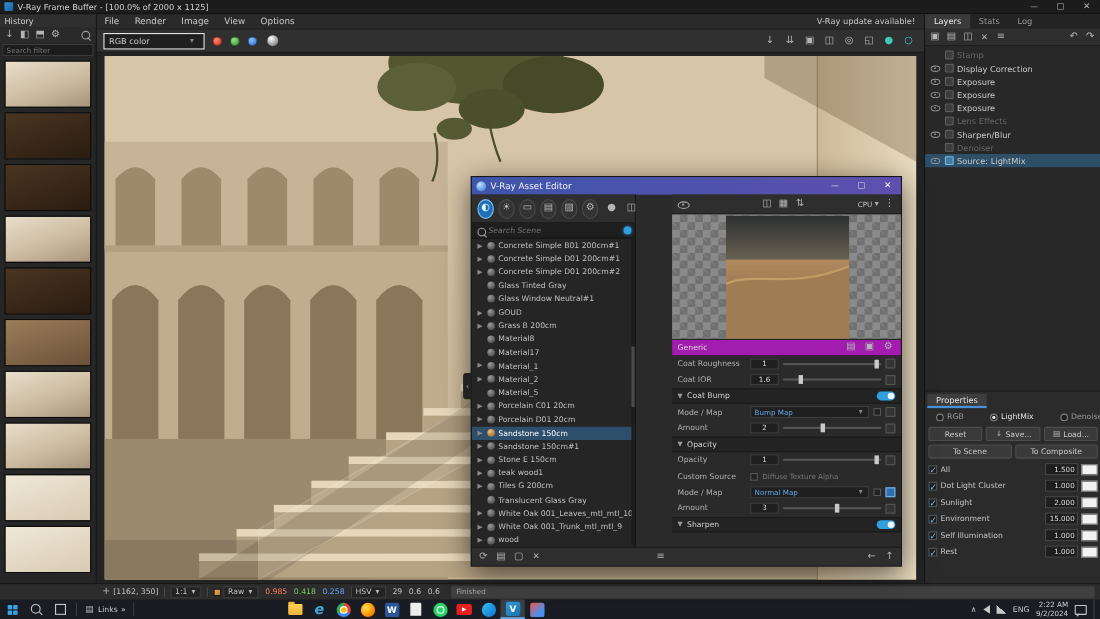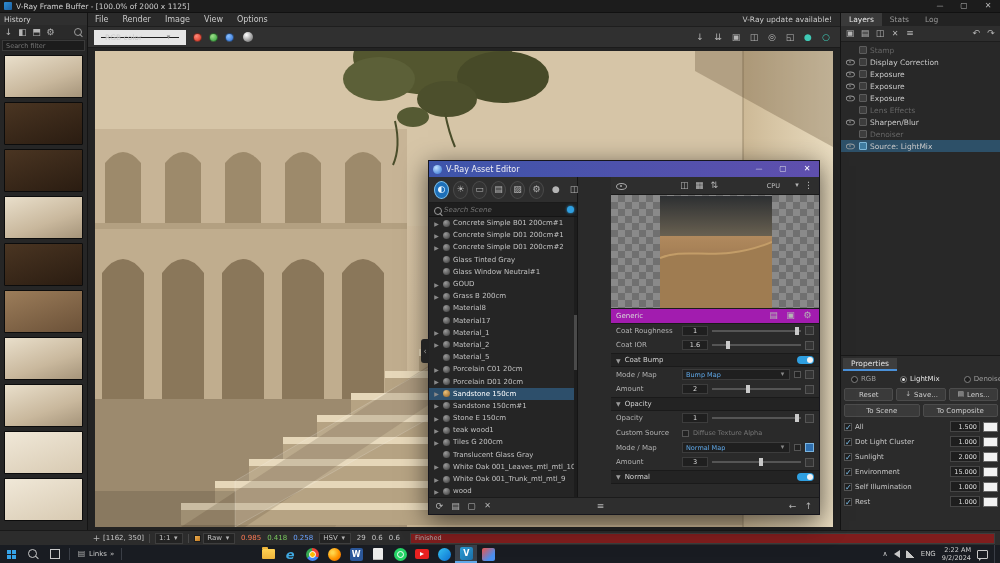--- a/index.html
+++ b/index.html
@@ -56,21 +56,21 @@
 .win-controls{margin-left:auto;display:flex;}
 .wbtn{width:24px;height:12px;display:flex;align-items:center;justify-content:center;color:#b5b5b5;}
 
 
 #menubar{position:absolute;left:88px;top:13px;width:752px;height:14px;background:#2a2a2a;display:flex;align-items:center;border-bottom:1px solid #1e1e1e;}
 .menu-item{padding:0 7px;font-size:8px;color:#c9c9c9;height:14px;display:flex;align-items:center;}
 .update-notice{margin-left:auto;margin-right:8px;color:#c9c9c9;font-size:7.5px;}
 
 
 #vfb-toolbar{position:absolute;left:88px;top:27px;width:752px;height:21px;background:#303030;border-bottom:1px solid #1b1b1b;display:flex;align-items:center;padding:0 6px;}
-.channel-select{width:92px;height:15px;background:#1f1f1f;border:7px solid #e5e5e5;display:flex;align-items:center;padding:0 4px;color:#c9c9c9;font-size:7.5px;}
+.channel-select{width:92px;height:15px;background:#1f1f1f;border:1px solid #e5e5e5;display:flex;align-items:center;padding:0 4px;color:#c9c9c9;font-size:7.5px;}
 .channel-select .i-tri{margin-left:auto;color:#888;}
 .chan-dot{width:9px;height:9px;border-radius:50%;margin-left:7px;border:1px solid rgba(0,0,0,.5);}
 .chan-red{background:radial-gradient(circle at 35% 30%,#ff8a7a,#d22f1d);}
 .chan-green{background:radial-gradient(circle at 35% 30%,#9fe08a,#2e9e3a);}
 .chan-blue{background:radial-gradient(circle at 35% 30%,#8ac0ff,#2d6fd2);}
 .chan-sphere{width:10px;height:10px;border-radius:50%;margin-left:9px;background:radial-gradient(circle at 35% 30%,#fff,#8a8a8a 70%,#555);}
 #vfb-right-icons{margin-left:auto;display:flex;gap:2px;}
 .tbtn{width:16px;height:16px;display:flex;align-items:center;justify-content:center;border-radius:2px;}
 
 
@@ -130,21 +130,21 @@
 
 
 #statusbar{position:absolute;left:0;top:530px;width:1000px;height:15px;background:#2c2c2c;border-top:1px solid #191919;display:flex;align-items:center;padding:0 5px 0 90px;font-size:7px;color:#c4c4c4;}
 .sb-sep{width:1px;height:9px;background:#484848;margin:0 5px;}
 .sb-box{display:flex;align-items:center;gap:2px;background:#232323;border:1px solid #3e3e3e;height:11px;padding:0 3px;}
 .sb-raw-dot{width:7px;height:7px;background:linear-gradient(135deg,#f0b050,#c07820);border:1px solid #1d1d1d;}
 .sb-r{color:#ff7a55;margin-left:6px;}
 .sb-g{color:#79c95e;margin-left:6px;}
 .sb-b{color:#6aa2ff;margin-left:6px;}
 .sb-v{margin-left:6px;}
-#progressbar{flex:1;height:11px;margin-left:10px;background:#7f1d1d;border:1px solid #3d3d3d;display:flex;align-items:center;}
+#progressbar{flex:1;height:11px;margin-left:10px;background:#404040;border:1px solid #3d3d3d;display:flex;align-items:center;}
 #progressbar span{padding-left:4px;color:#a8a8a8;font-size:6.5px;}
 
 
 #taskbar{position:absolute;left:0;top:545px;width:1000px;height:18px;background:#191c22;display:flex;align-items:center;}
 .tb-slot{width:22px;height:18px;display:flex;align-items:center;justify-content:center;flex:0 0 auto;}
 .win-logo{display:grid;grid-template-columns:4px 4px;grid-template-rows:4px 4px;gap:1px;}
 .win-logo span{background:#35a3e8;}
 .tb-search{position:relative;width:12px;height:12px;}
 .tb-search::before{content:"";position:absolute;left:1px;top:1px;width:7px;height:7px;border:1px solid #c8c8c8;border-radius:50%;}
 .tb-search::after{content:"";position:absolute;left:8px;top:9px;width:4px;height:1px;background:#c8c8c8;transform:rotate(45deg);}
@@ -207,21 +207,21 @@
 .mat-name{font-size:7px;color:#c2c2c2;white-space:nowrap;overflow:hidden;}
 .mat-row.selected .mat-name{color:#fff;}
 #mat-scroll{position:absolute;right:0;top:40px;bottom:17px;width:3px;background:#1d1d1d;}
 #mat-scroll .thumb-v{position:absolute;top:35%;height:55px;width:3px;background:#4a4a4a;}
 .ae-bottom{position:absolute;left:0;bottom:0;height:17px;background:#2e2e2e;border-top:1px solid #1b1b1b;display:flex;align-items:center;padding:0 4px;gap:3px;}
 .ae-bottom.left-col{width:182px;}
 .ae-bottom .spacer{flex:1;}
 .ae-right{position:absolute;left:182px;top:16px;right:0;bottom:0;background:#2a2a2a;}
 .ae-prevbar{height:18px;display:flex;align-items:center;background:#2e2e2e;border-bottom:1px solid #1b1b1b;padding:0 4px;gap:2px;}
 .ae-prevbar .right{margin-left:auto;display:flex;align-items:center;gap:2px;}
-.cpu-label{font-size:6.5px;color:#c0c0c0;display:flex;align-items:center;gap:14px;margin-left:44px;}
+.cpu-label{font-size:6.5px;color:#c0c0c0;display:flex;align-items:center;gap:1px;margin-left:44px;}
 #preview-area{position:relative;height:114px;background:#8a8a8a;background-image:linear-gradient(45deg,#707070 25%,transparent 25%,transparent 75%,#707070 75%),linear-gradient(45deg,#707070 25%,transparent 25%,transparent 75%,#707070 75%);background-size:14px 14px;background-position:0 0,7px 7px;border-bottom:1px solid #1b1b1b;}
 #preview-img{position:absolute;left:49px;top:1px;width:112px;height:112px;}
 #params{position:absolute;top:132px;bottom:17px;left:0;right:0;overflow:hidden;background:#2a2a2a;}
 .p-row{height:14.6px;display:flex;align-items:center;padding:0 5px;gap:4px;}
 .p-label{width:62px;font-size:7px;color:#b2b2b2;flex:0 0 62px;white-space:nowrap;}
 .p-value{width:26px;height:10px;background:#1f1f1f;border:1px solid #3c3c3c;color:#ddd;font-size:6.5px;display:flex;align-items:center;justify-content:center;flex:0 0 26px;}
 .slider{position:relative;flex:1;height:2px;background:#555;}
 .slider::after{content:"";position:absolute;left:var(--p,50%);top:-3px;width:4px;height:8px;background:#c9c9c9;margin-left:-2px;}
 .map-slot{width:9px;height:9px;background:#343434;border:1px solid #555;flex:0 0 9px;}
 .map-slot.has-map{background:#2f6fae;border-color:#7ab4e0;}
@@ -525,21 +525,21 @@
       <div class="pbtn-row">
         <button class="pbtn">
             <span>Reset</span>
           </button>
         <button class="pbtn">
             <span class="ic i-down"></span>
             <span>Save...</span>
           </button>
         <button class="pbtn">
             <span class="ic i-rows"></span>
-            <span>Lens...</span>
+            <span>Load...</span>
           </button>
       </div>
       <div class="pbtn-row">
         <button class="pbtn">
             <span>To Scene</span>
           </button>
         <button class="pbtn">
             <span>To Composite</span>
           </button>
       </div>
@@ -989,21 +989,21 @@
 
         <div class="p-row">
           <span class="p-label">Amount</span>
           <span class="p-value">3</span>
           <span class="slider" style="--p:55%"></span>
           <span class="map-slot"></span>
         </div>
 
         <div class="p-row p-head">
           <span class="arrow">▼</span>
-          <span class="p-head-label">Normal</span>
+          <span class="p-head-label">Sharpen</span>
           <span class="hspacer"></span>
           <span class="toggle"></span>
         </div>
       </div>
 
       <div class="ae-bottom" style="left:0;right:0;">
         <span class="spacer"></span>
         <span class="ic i-back"></span>
         <span class="ic i-up"></span>
       </div>

